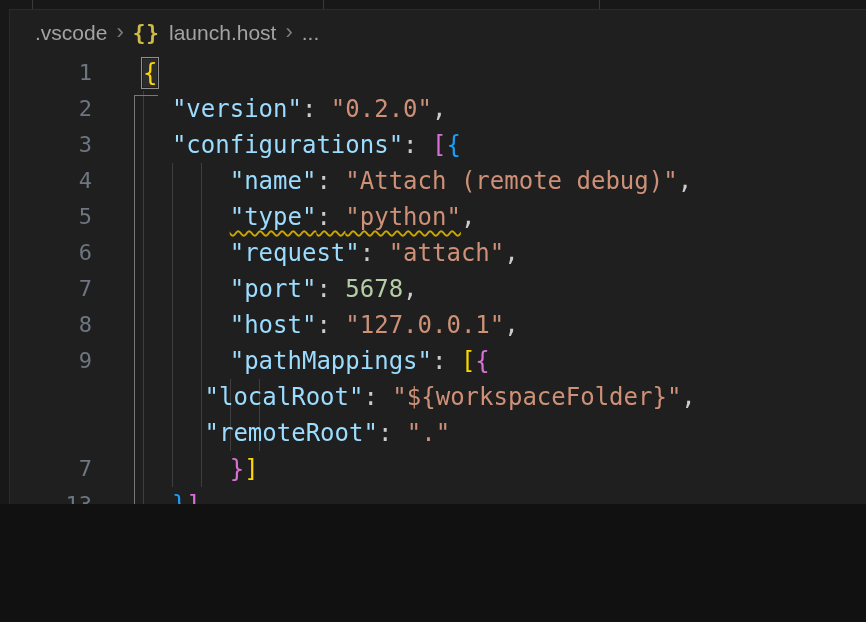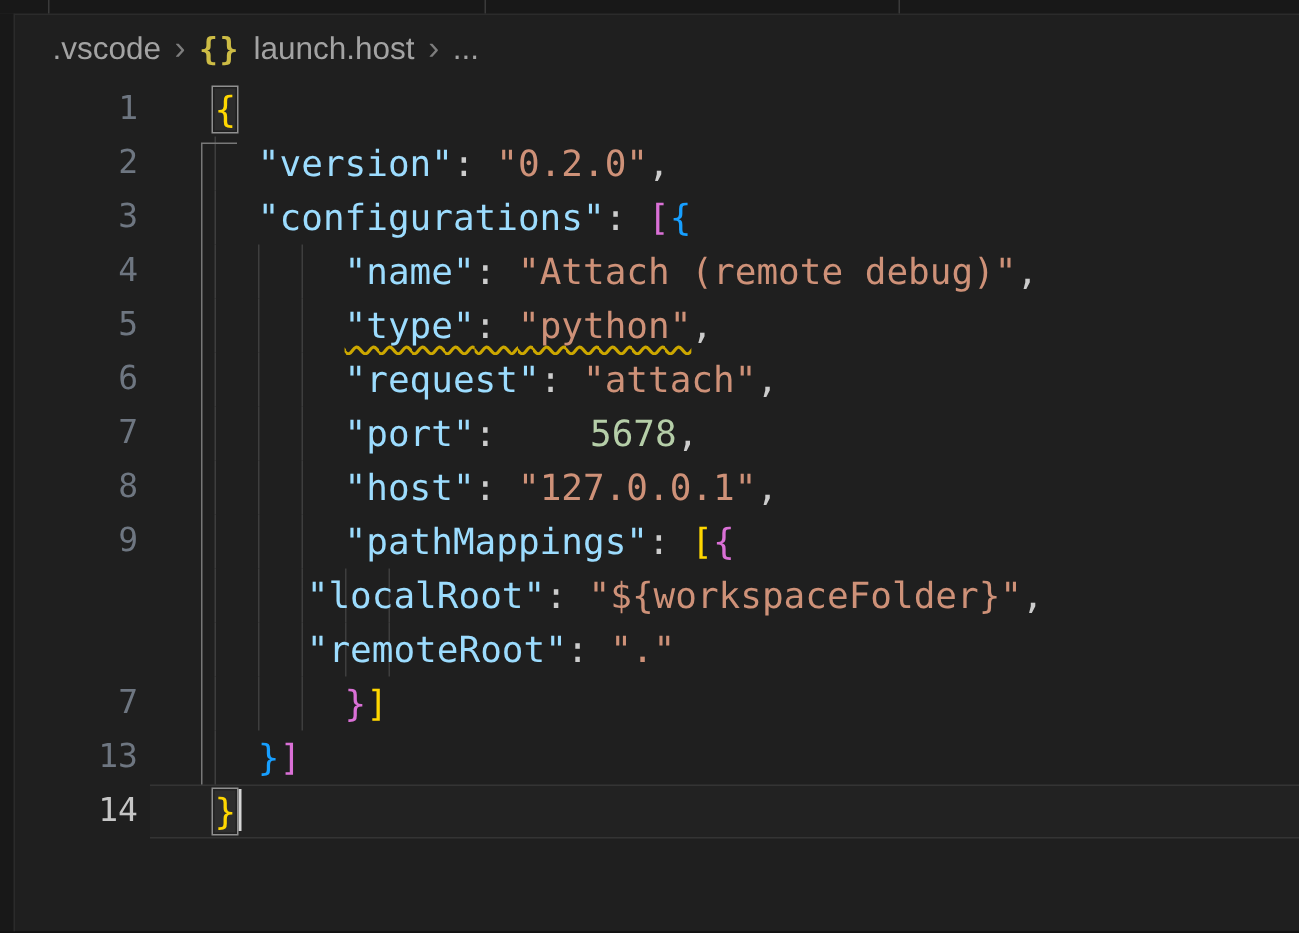--- a/index.html
+++ b/index.html
@@ -1,17 +1,17 @@
 <!DOCTYPE html>
 <html><head>
 <meta charset="utf-8">
 <style>
   html,body{margin:0;padding:0;background:#111;}
   #root{
-    position:relative;width:866px;height:621px;overflow:hidden;
+    position:relative;width:866px;height:504px;overflow:hidden;
     background:var(--c-bg,#1f1f1f);
     font-family:"DejaVu Sans Mono",monospace;
   }
   
   .top-strip{
     position:absolute;left:0;top:0;width:866px;height:9px;
     background:var(--c-chrome,#181818);
     border-bottom:1px solid var(--c-chrome-border,#2b2b2b);
   }
   .tab-divider{position:absolute;top:0;width:1px;height:9px;background:#3a3a3a;}
@@ -36,21 +36,21 @@
   .code{position:absolute;left:9px;top:55px;right:0;}
   .row{position:relative;display:flex;height:36px;line-height:36px;font-size:24px;}
   .ln{
     width:83px;flex:0 0 83px;text-align:right;font-size:22px;
     color:var(--c-gutter,#6e7681);user-select:none;
   }
   .ln.active{color:var(--c-gutter-active,#c6c6c6);}
   .src{margin-left:51px;white-space:pre;position:relative;z-index:2;}
   .tk-key{color:var(--c-key,#9cdcfe);}
   .tk-str{color:var(--c-str,#ce9178);}
-  .tk-num{color:var(--c-num,#b5cea8);margin-left:48px;}
+  .tk-num{color:var(--c-num,#b5cea8);}
   .tk-pun{color:var(--c-pun,#cccccc);}
   .tk-b1{color:var(--c-b1,#ffd700);}
   .tk-b2{color:var(--c-b2,#da70d6);}
   .tk-b3{color:var(--c-b3,#179fff);}
   .tk-ws{color:transparent;}
   .squig{
     text-decoration:underline wavy var(--c-squiggle,#cca700);
     text-decoration-thickness:1.5px;text-underline-offset:5px;
     text-decoration-skip-ink:none;
   }

